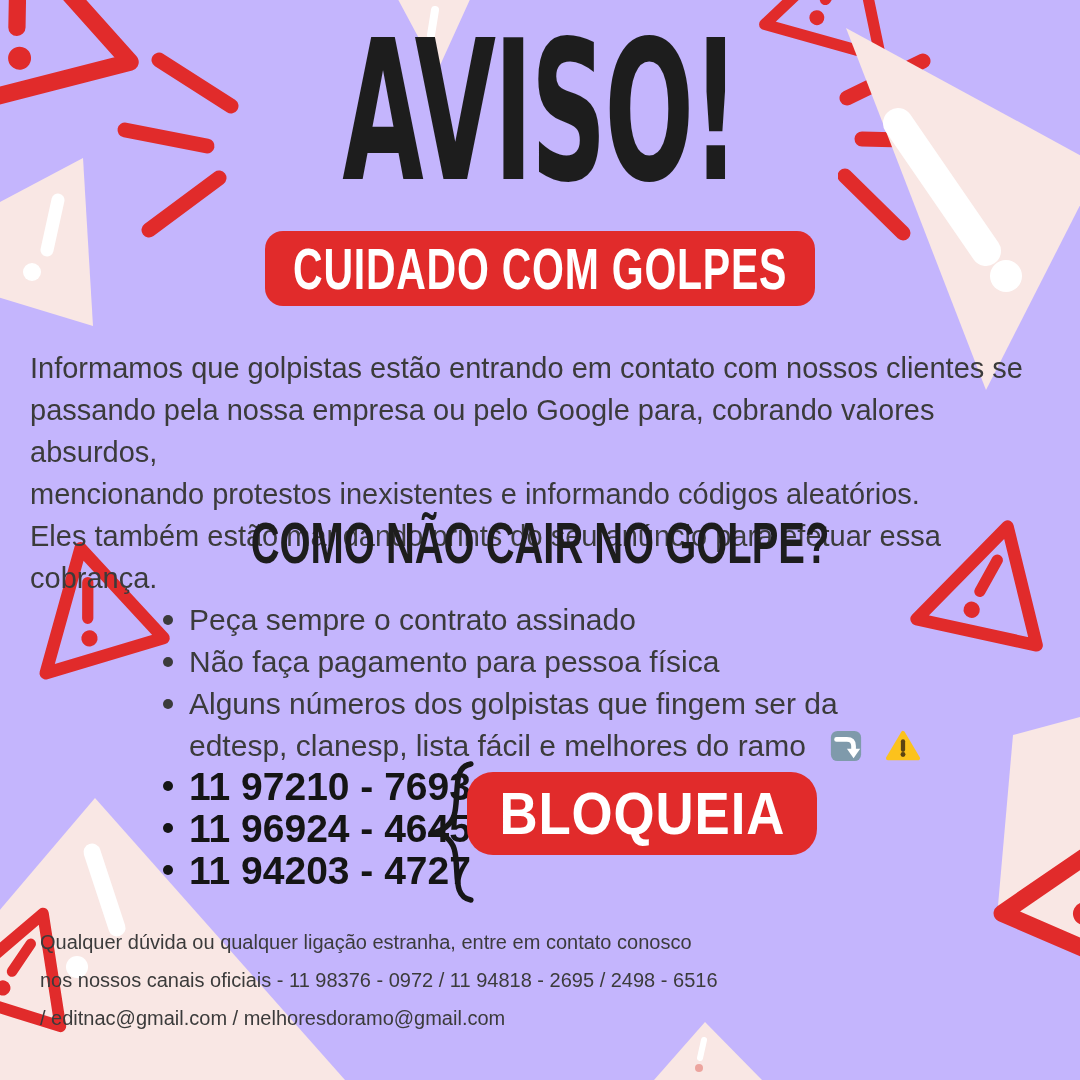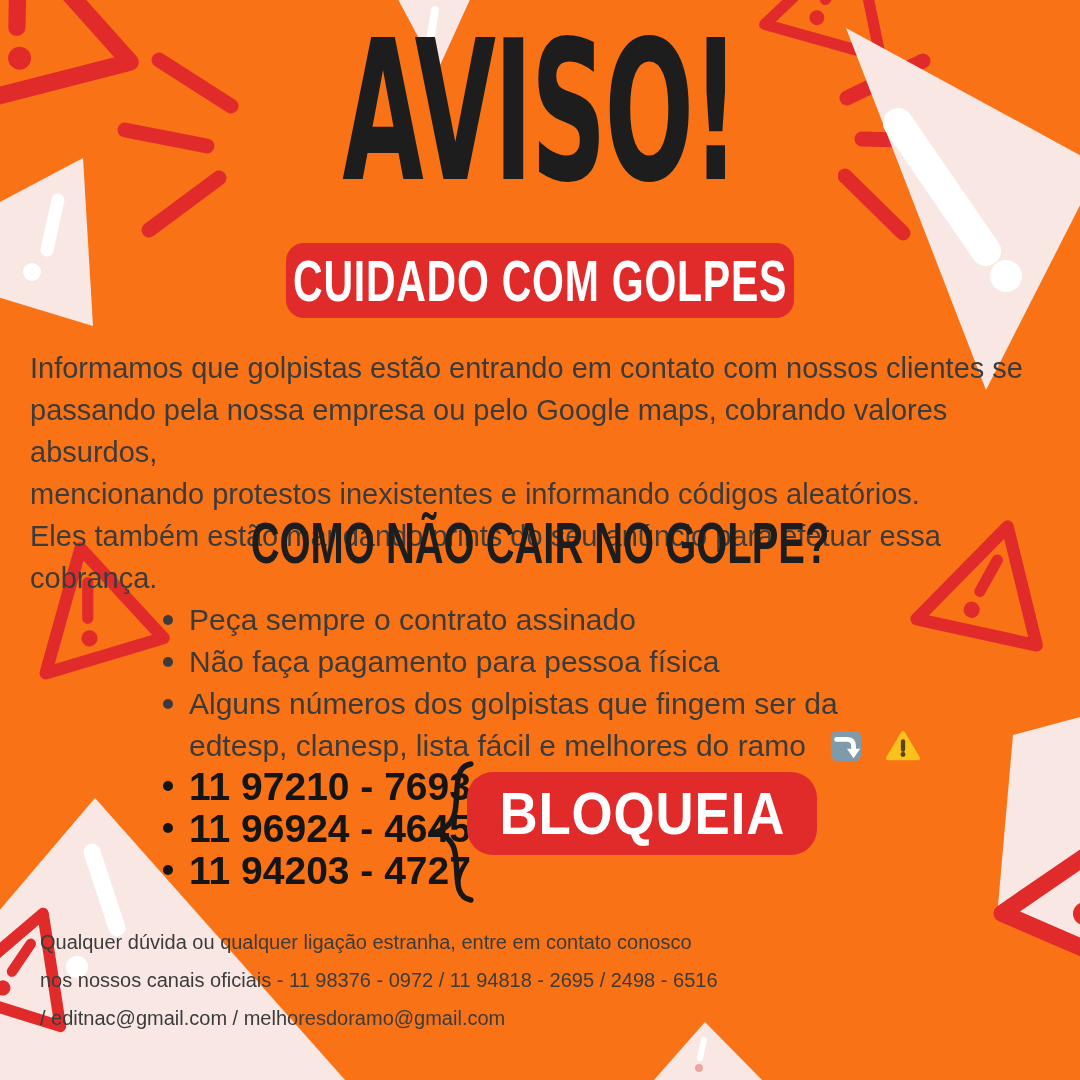--- a/index.html
+++ b/index.html
@@ -1,34 +1,34 @@
 <!DOCTYPE html>
 <html lang="pt"><head>
 <meta charset="utf-8">
 <title>Aviso</title>
 <style>
   html,body{margin:0;padding:0;background:#e8e8e8;}
   .poster{
     position:relative;width:1080px;height:1080px;margin:0 auto;
-    background:#f97316;overflow:hidden;
+    background:#c4b5fd;overflow:hidden;
     font-family:"Liberation Sans","DejaVu Sans",sans-serif;
   }
   .deco{position:absolute;z-index:0;pointer-events:none;}
   .content{position:absolute;z-index:1;}
 
   .title{
     left:0;right:0;top:14px;margin:0;text-align:center;
     font-family:"DejaVu Sans",sans-serif;
     font-size:195px;line-height:1;font-weight:bold;color:#1d1d1d;
     transform:scaleX(0.54);letter-spacing:-4px;white-space:nowrap;
   }
   .badge{
     top:231px;left:50%;transform:translateX(-50%);
-    width:508px;height:75px;background:#e12b2b;border-radius:18px;
-    display:flex;align-items:center;justify-content:center;margin-top:12px;
+    width:550px;height:75px;background:#e12b2b;border-radius:18px;
+    display:flex;align-items:center;justify-content:center;
   }
   .badge span{
     color:#ffffff;font-weight:bold;font-size:57px;white-space:nowrap;
     transform:scaleX(0.72);letter-spacing:1px;
   }
   .intro{
     top:347px;left:30px;width:1020px;
     font-size:29px;line-height:42px;color:#3b3b3b;
   }
   .section-heading{
@@ -179,21 +179,21 @@
   </div>
 
   <h1 class="content title">AVISO!</h1>
 
   <div class="content badge">
     <span>CUIDADO COM GOLPES</span>
   </div>
 
   <div class="content intro">
     <div>Informamos que golpistas estão entrando em contato com nossos clientes se</div>
-    <div>passando pela nossa empresa ou pelo Google maps, cobrando valores absurdos,</div>
+    <div>passando pela nossa empresa ou pelo Google para, cobrando valores absurdos,</div>
     <div>mencionando protestos inexistentes e informando códigos aleatórios.</div>
     <div>Eles também estão mandando prints do seu anúncio para efetuar essa cobrança.</div>
   </div>
 
   <h2 class="content section-heading">COMO NÃO CAIR NO GOLPE?</h2>
 
   <div class="content bullets">
     <div class="b-row">
       <span class="dot"></span>
       <span>Peça sempre o contrato assinado</span>

